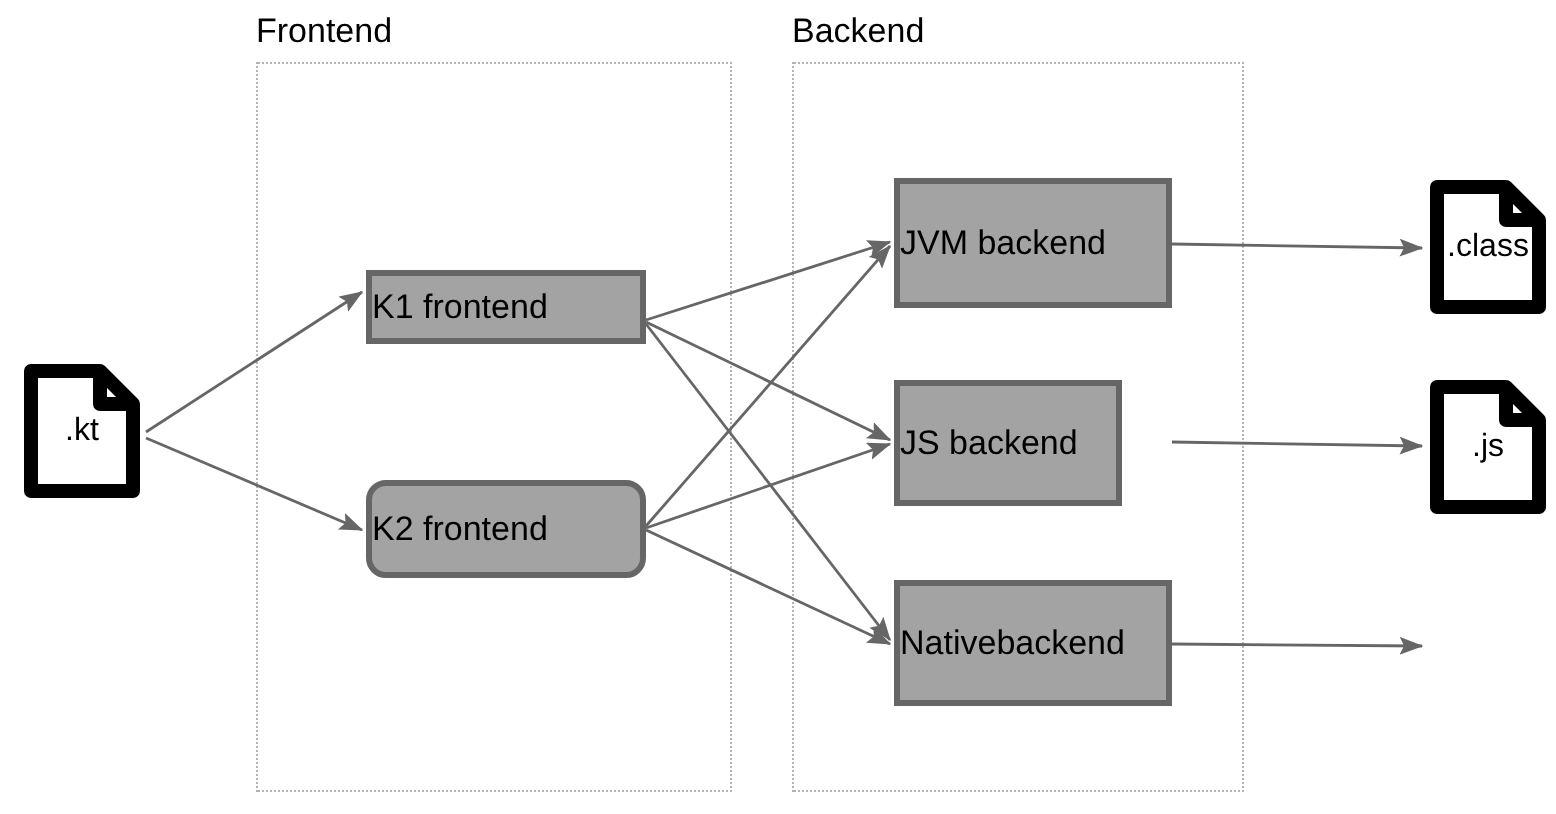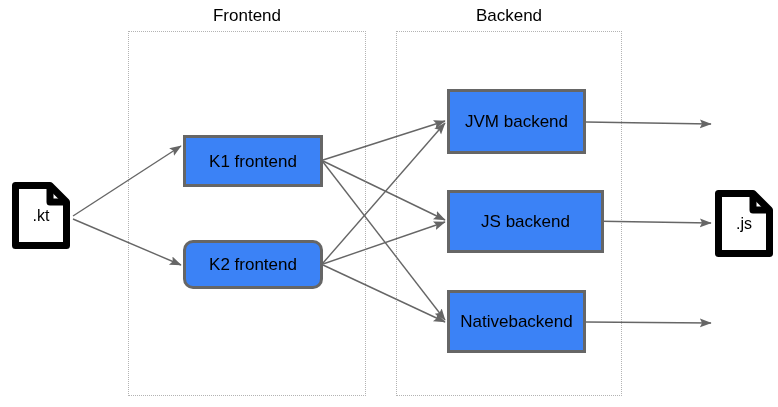--- a/index.html
+++ b/index.html
@@ -20,38 +20,36 @@
     left: 0;
     top: 0;
     width: 778px;
     height: 407px;
     pointer-events: none;
   }
   .group-label {
     position: absolute;
     font-size: 17px;
     color: #000000;
-    text-align: center;
     white-space: nowrap;
     line-height: 20px;
   }
   .group-box {
     position: absolute;
     border: 1px dotted #b3b3b3;
     box-sizing: border-box;
     background: transparent;
   }
   .proc-box {
     position: absolute;
     box-sizing: border-box;
     border: 3px solid #666666;
-    background: #3b82f6;
+    background: #a3a3a3;
     display: flex;
     align-items: center;
-    justify-content: center;
     text-align: center;
     font-size: 17px;
     color: #000000;
     line-height: 21px;
   }
   .file-icon {
     position: absolute;
   }
   .file-icon .label {
     position: absolute;
@@ -105,38 +103,45 @@
   </svg>
 
   <div class="file-icon" style="left:10px; top:180px; width:62px; height:71px;">
     <svg width="62" height="71" viewBox="0 0 62 71" xmlns="http://www.w3.org/2000/svg">
       <path d="M5.5,5.5 L40,5.5 L56.5,22 L56.5,65.5 L5.5,65.5 Z" fill="#ffffff" stroke="#000000" stroke-width="7" stroke-linejoin="round"></path>
       <path d="M40,5.5 L40,22 L56.5,22" fill="none" stroke="#000000" stroke-width="7" stroke-linejoin="round"></path>
     </svg>
     <span class="label">.kt</span>
   </div>
 
-  <div class="proc-box" style="left:183px; top:135px; width:140px; height:52px;">
+  <div class="proc-box" style="left:183px; top:135px; width:140px; height:37px;">
     <span>K1 frontend</span>
   </div>
   <div class="proc-box" style="left:183px; top:240px; width:140px; height:49px;border-radius:10px;">
     <span>K2 frontend</span>
   </div>
 
   <div class="proc-box" style="left:447px; top:89px; width:139px; height:65px;">
     <span>JVM backend</span>
   </div>
-  <div class="proc-box" style="left:447px; top:190px; width:157px; height:63px;">
+  <div class="proc-box" style="left:447px; top:190px; width:114px; height:63px;">
     <span>JS backend</span>
   </div>
   <div class="proc-box" style="left:447px; top:290px; width:139px; height:63px; ">
     <span>Native</span>
     <span>backend</span>
   </div>
 
+  <div class="file-icon" style="left:713px; top:88px; width:62px; height:71px;">
+    <svg width="62" height="71" viewBox="0 0 62 71" xmlns="http://www.w3.org/2000/svg">
+      <path d="M5.5,5.5 L40,5.5 L56.5,22 L56.5,65.5 L5.5,65.5 Z" fill="#ffffff" stroke="#000000" stroke-width="7" stroke-linejoin="round"></path>
+      <path d="M40,5.5 L40,22 L56.5,22" fill="none" stroke="#000000" stroke-width="7" stroke-linejoin="round"></path>
+    </svg>
+    <span class="label">.class</span>
+  </div>
 
   <div class="file-icon" style="left:713px; top:188px; width:62px; height:71px;">
     <svg width="62" height="71" viewBox="0 0 62 71" xmlns="http://www.w3.org/2000/svg">
       <path d="M5.5,5.5 L40,5.5 L56.5,22 L56.5,65.5 L5.5,65.5 Z" fill="#ffffff" stroke="#000000" stroke-width="7" stroke-linejoin="round"></path>
       <path d="M40,5.5 L40,22 L56.5,22" fill="none" stroke="#000000" stroke-width="7" stroke-linejoin="round"></path>
     </svg>
     <span class="label">.js</span>
   </div>
 
 

